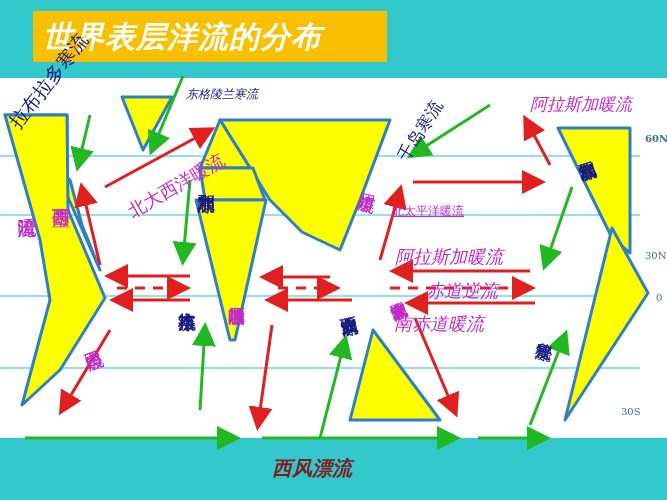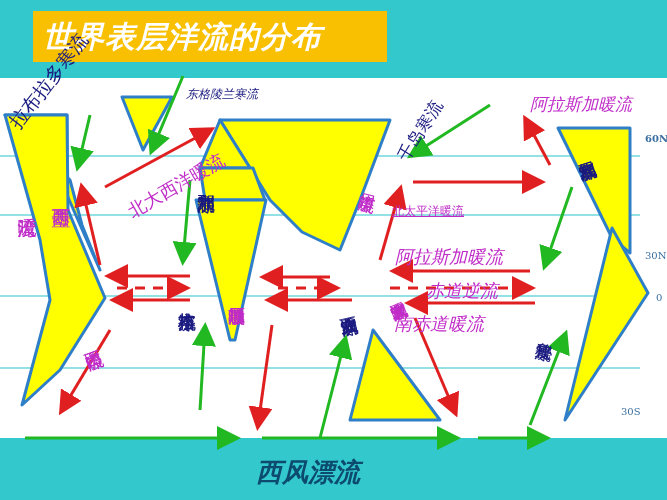--- a/index.html
+++ b/index.html
@@ -7,21 +7,21 @@
   #stage { position:relative; width:667px; height:500px; }
   .title-box { position:absolute; left:33px; top:11px; width:354px; height:51px; background:#f8c000; }
   .title-text { position:absolute; left:10px; top:6px; font-size:30px; font-weight:bold; font-style:italic; color:#ffffff; letter-spacing:1px; white-space:nowrap; }
   .sea { position:absolute; left:0; top:78px; width:667px; height:360px; background:#ffffff; }
   svg.map { position:absolute; left:0; top:0; }
   .lbl { position:absolute; white-space:nowrap; line-height:1; }
   .vert { writing-mode:vertical-rl; text-orientation:upright; }
   .cold { color:#1a1a80; }
   .warm { color:#c02cc8; }
   .lat { position:absolute; font-family:"DejaVu Serif", serif; font-size:10px; color:#3a6ea0; }
-  .drift { position:absolute; left:256px; top:455px; font-size:26px; font-weight:bold; font-style:italic; color:#0c4a6e; }
+  .drift { position:absolute; left:272px; top:455px; font-size:20px; font-weight:bold; font-style:italic; color:#7f1d1d; }
 </style>
 </head>
 <body>
 
 <div id="stage">
   <div class="title-box">
     <span class="title-text">世界表层洋流的分布</span>
   </div>
 
   <div class="sea"></div>

